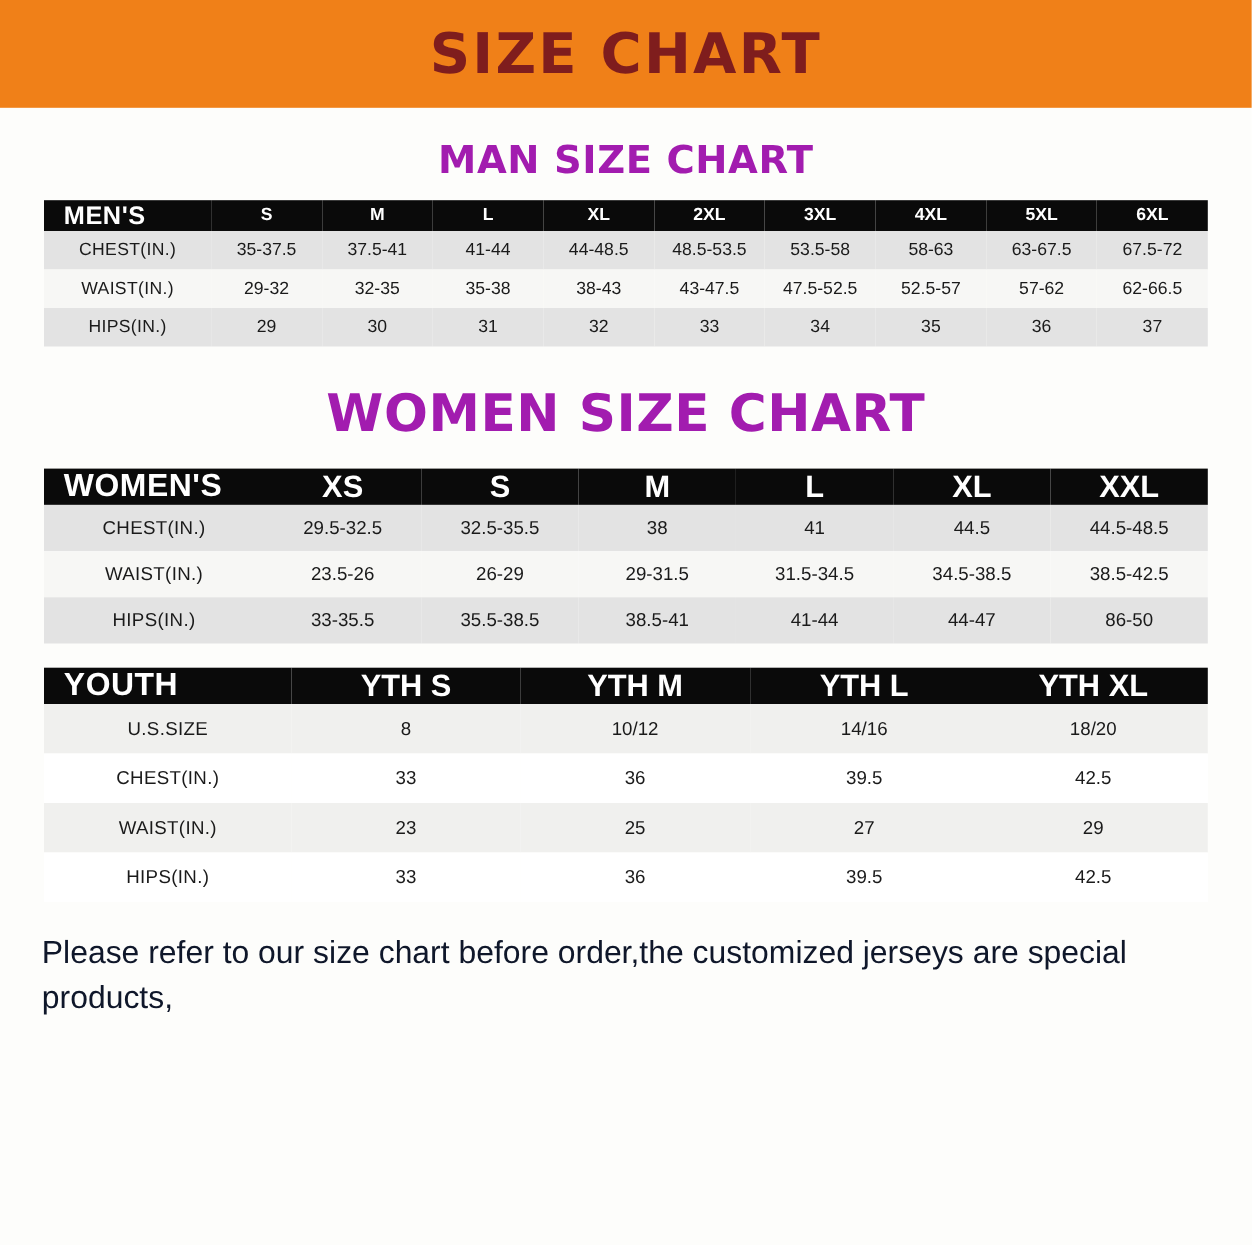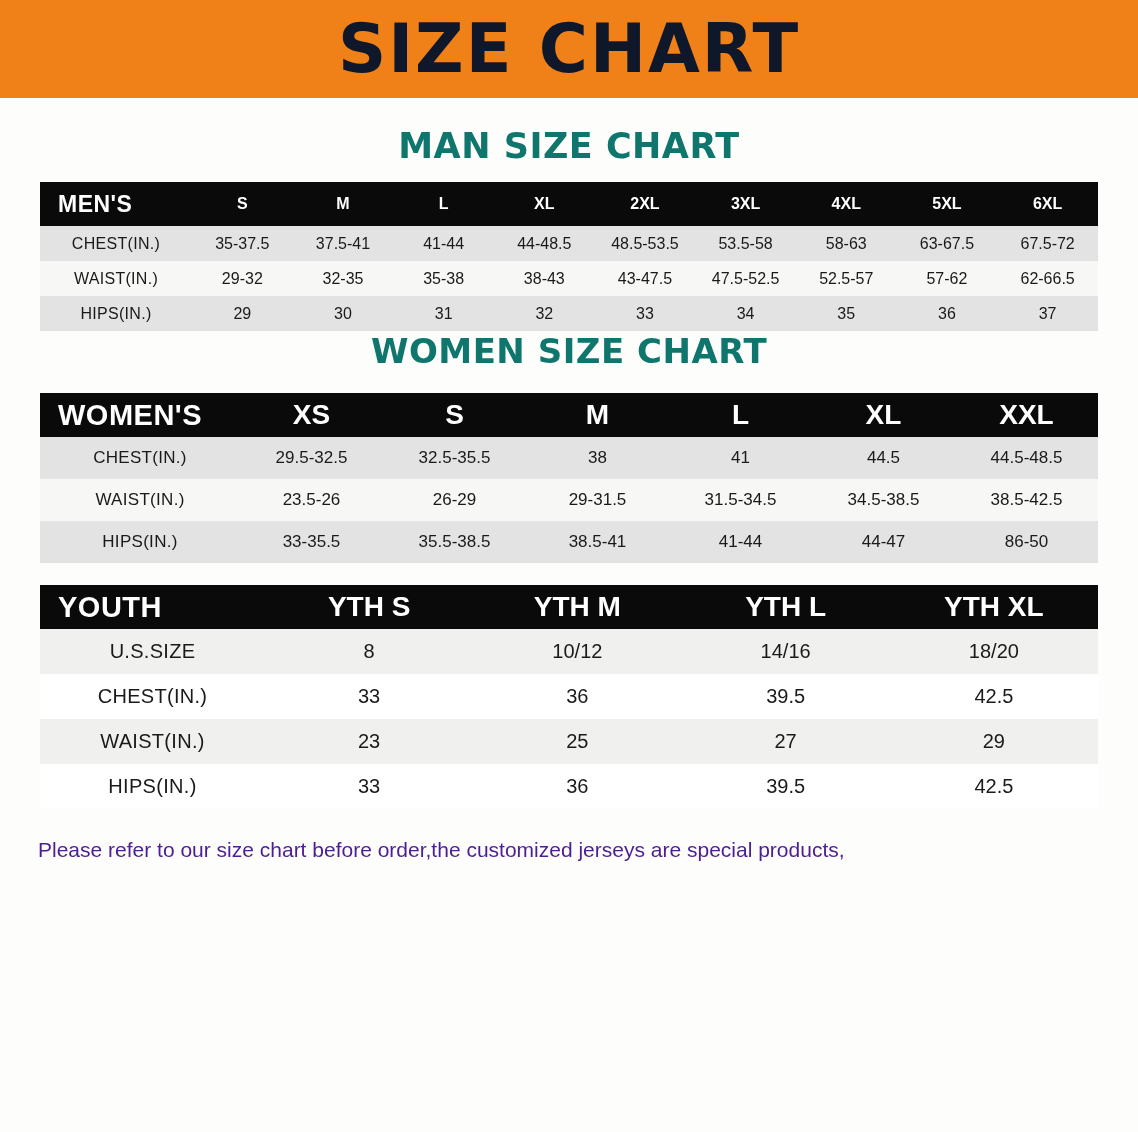--- a/index.html
+++ b/index.html
@@ -25,36 +25,36 @@
   .banner {
     height: 98px;
     background: #f08018;
     display: flex;
     align-items: center;
     justify-content: center;
   }
   .banner-title {
     font-family: "DejaVu Sans", sans-serif;
     font-weight: bold;
-    font-size: 67px;
+    font-size: 51px;
     letter-spacing: 2px;
-    color: #0f172a;
+    color: #7f1d1d;
     line-height: 1;
   }
 
   
   .section-heading {
     text-align: center;
     font-family: "DejaVu Sans", sans-serif;
     font-weight: bold;
-    color: #0f766e;
+    color: #a21caf;
     letter-spacing: 0.5px;
   }
   .h-man   { font-size: 35px; margin-top: 28px; }
-  .h-women { font-size: 34px; }
+  .h-women { font-size: 47px; margin-top: 34px; }
   .h-youth { font-size: 35px; margin-top: 36px; }
 
   
   .table-wrap {
     margin: 0 auto;
     width: 1058px;
   }
   table.sizetable {
     width: 100%;
     border-collapse: collapse;
@@ -68,21 +68,21 @@
     color: #1a1a1a;
     padding: 0;
     height: 35px;
     vertical-align: middle;
     white-space: nowrap;
   }
   table.sizetable thead th {
     background: #0a0a0a;
     color: #ffffff;
     font-weight: bold;
-    height: 44px;
+    height: 28px;
   }
   table.sizetable thead th.rowlabel {
     text-align: left;
     padding-left: 18px;
     font-size: 22px;
     letter-spacing: 0.5px;
   }
   table.sizetable tbody td.rowlabel {
     font-size: 16px;
     letter-spacing: 0.3px;
@@ -97,35 +97,35 @@
 
   
   #women-table thead th { font-size: 28px; }
   #women-table thead th.rowlabel { font-size: 29px; }
   #women-table tbody td { font-size: 17px; height: 42px; }
   #women-table col.c0 { width: 200px; }
 
   
   #youth-table thead th { font-size: 28px; }
   #youth-table thead th.rowlabel { font-size: 29px; }
-  #youth-table tbody td { font-size: 20px; height: 45px; }
+  #youth-table tbody td { font-size: 17px; height: 45px; }
   #youth-table col.c0 { width: 225px; }
   #youth-table tbody tr.row-white td { background: #ffffff; }
   #youth-table tbody tr.row-lite td { background: #f0f0ee; }
 
   .spacer-sm { height: 16px; }
   .spacer-md { height: 22px; }
 
   
   .note {
     margin: 26px 38px 0 38px;
     text-align: left;
-    color: #4c1d95;
+    color: #0f172a;
     font-family: "Liberation Sans", sans-serif;
-    font-size: 21px;
+    font-size: 29px;
     line-height: 1.42;
   }
 </style>
 </head>
 <body>
 
 <div class="page">
 
   <div class="banner">
     <div class="banner-title">SIZE CHART</div>

